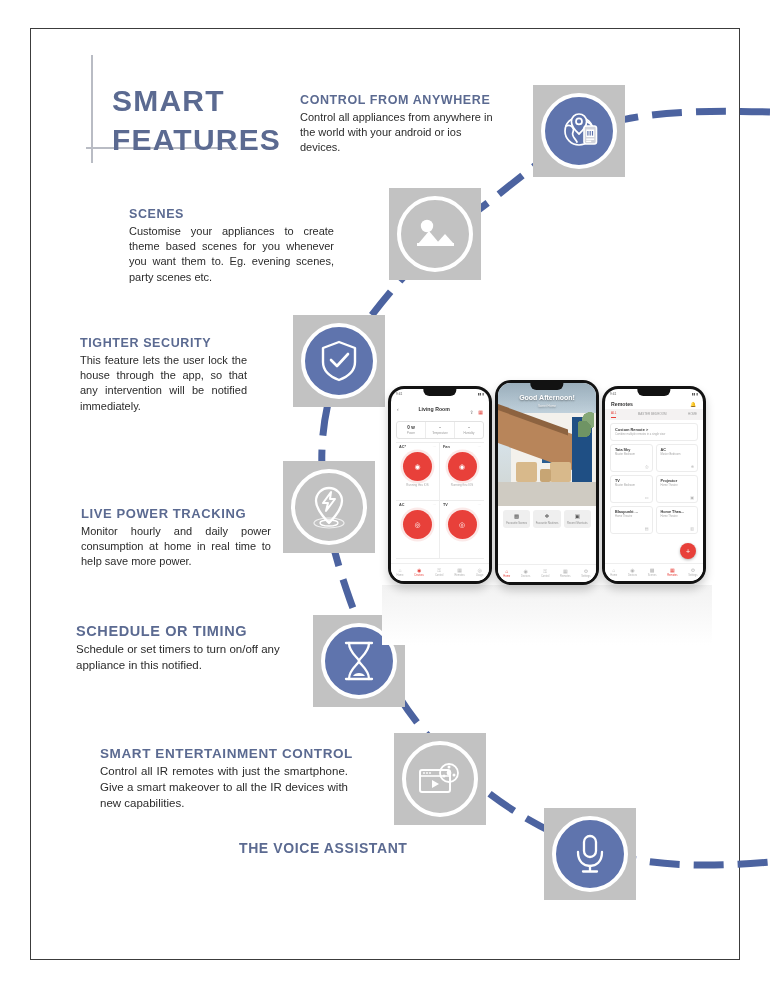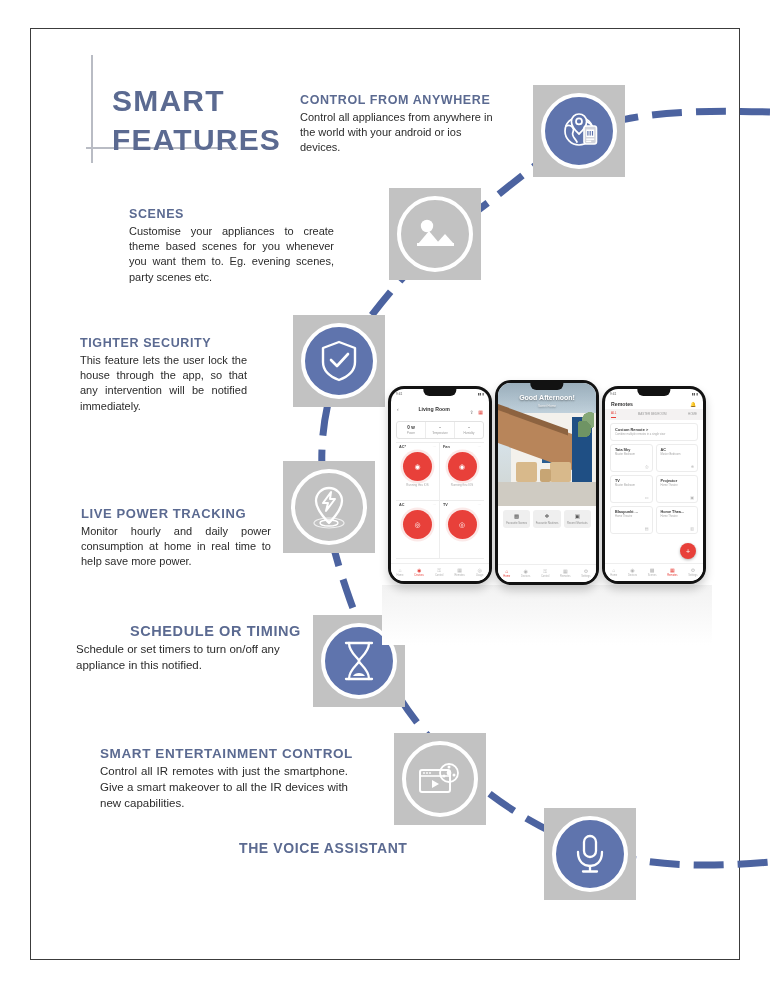--- a/index.html
+++ b/index.html
@@ -508,21 +508,21 @@
     <p class="head">TIGHTER SECURITY</p>
     <p class="body">This feature lets the user lock the house through the app, so that any intervention will be notified immediately.</p>
   </div>
 
   <div class="feat justify" style="left:81px; top:482px; width:190px;">
     <p class="head" style="font-size:13px;margin-top:24px;">LIVE POWER TRACKING</p>
     <p class="body">Monitor hourly and daily power consumption at home in real time to help save more power.</p>
   </div>
 
   <div class="feat" style="left:76px; top:623px; width:225px;">
-    <p class="head" style="font-size:14.5px;text-align:right;">SCHEDULE OR TIMING</p>
+    <p class="head" style="font-size:14.5px;">SCHEDULE OR TIMING</p>
     <p class="body" style="font-size:11.5px;">Schedule or set timers to turn on/off any appliance in this notified.</p>
   </div>
 
   <div class="feat justify" style="left:100px; top:746px; width:248px;">
     <p class="head" style="font-size:13.5px;">SMART ENTERTAINMENT CONTROL</p>
     <p class="body" style="font-size:11.5px;">Control all IR remotes with just the smartphone. Give a smart makeover to all the IR devices with new capabilities.</p>
   </div>
 
   <div class="feat justify" style="left:239px; top:840px; width:236px;">
     <p class="head" style="font-size:14px;">THE VOICE ASSISTANT</p>

